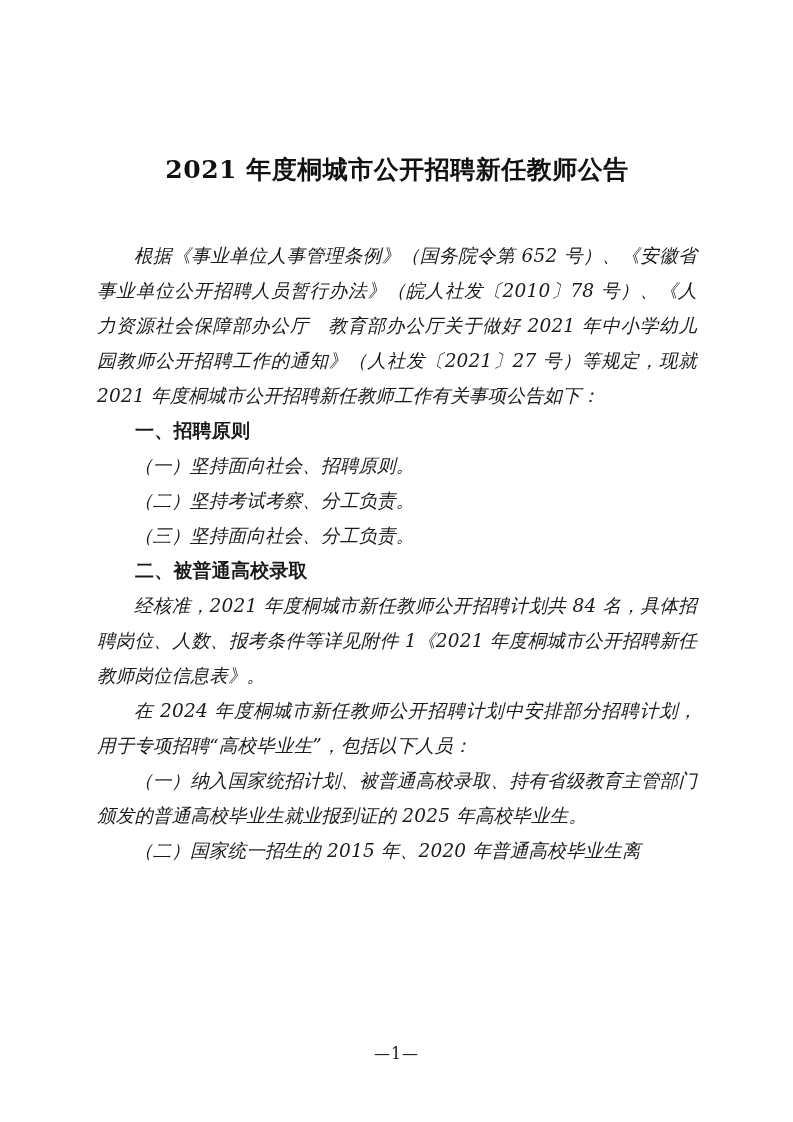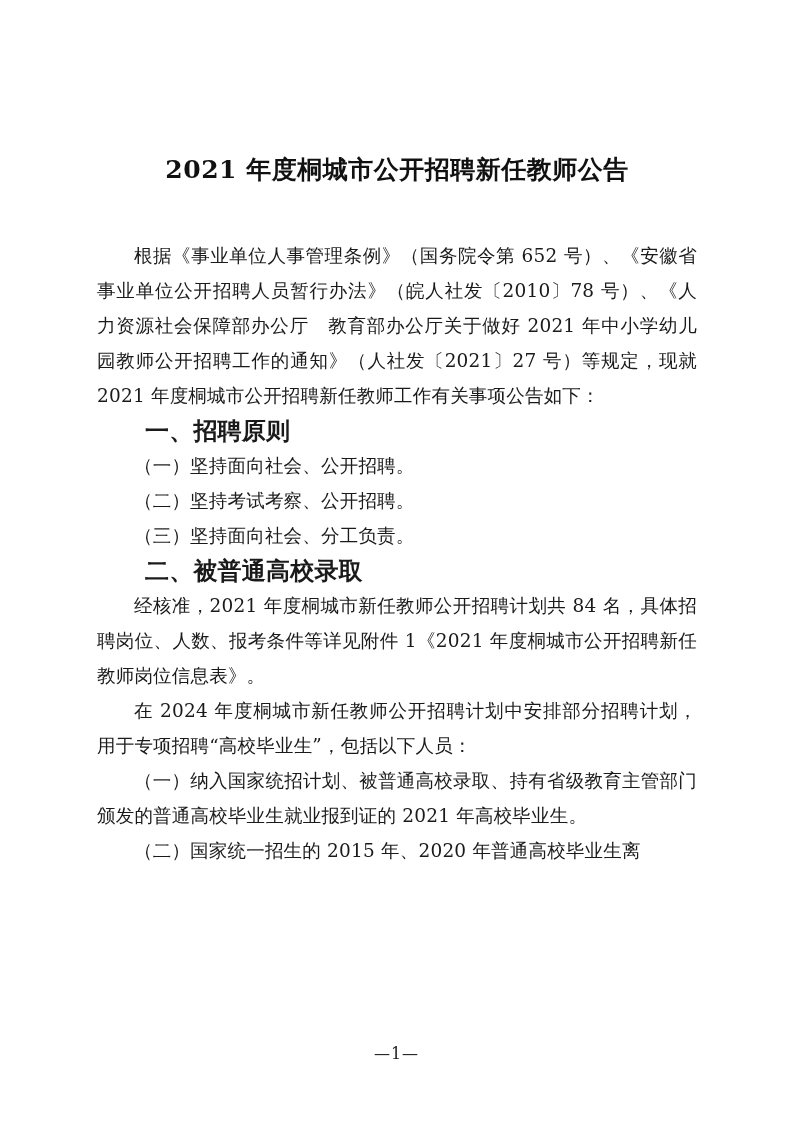--- a/index.html
+++ b/index.html
@@ -39,28 +39,29 @@
     color: #111111;
   }
   .para {
     font-size: 18.5px;
     line-height: 35px;
     text-align: justify;
     text-justify: inter-ideograph;
     margin: 0;
     letter-spacing: 0.2px;
     color: #1a1a1a;
+    font-style: italic;
   }
   .indent2 {
     text-indent: 2em;
   }
   .heading {
     font-weight: bold;
     text-indent: 2em;
-    font-size: 24px;
+    font-size: 19px;
     line-height: 35px;
     margin: 0;
     letter-spacing: 0.2px;
   }
   .footer {
     position: absolute;
     left: 0;
     top: 1012px;
     width: 793px;
     text-align: center;
@@ -75,33 +76,33 @@
 <div class="page">
 
   <div class="content">
 
     <h1 class="doc-title">2021 年度桐城市公开招聘新任教师公告</h1>
 
     <p class="para indent2">根据《事业单位人事管理条例》（国务院令第 652 号）、《安徽省事业单位公开招聘人员暂行办法》（皖人社发〔2010〕78 号）、《人力资源社会保障部办公厅　教育部办公厅关于做好 2021 年中小学幼儿园教师公开招聘工作的通知》（人社发〔2021〕27 号）等规定，现就 2021 年度桐城市公开招聘新任教师工作有关事项公告如下：</p>
 
     <p class="heading">一、招聘原则</p>
 
-    <p class="para indent2">（一）坚持面向社会、公开招聘。</p>
+    <p class="para indent2">（一）坚持面向社会、招聘原则。</p>
 
-    <p class="para indent2">（二）坚持考试考察、公开招聘。</p>
+    <p class="para indent2">（二）坚持考试考察、分工负责。</p>
 
     <p class="para indent2">（三）坚持面向社会、分工负责。</p>
 
     <p class="heading">二、被普通高校录取</p>
 
     <p class="para indent2">经核准，2021 年度桐城市新任教师公开招聘计划共 84 名，具体招聘岗位、人数、报考条件等详见附件 1《2021 年度桐城市公开招聘新任教师岗位信息表》。</p>
 
     <p class="para indent2">在 2024 年度桐城市新任教师公开招聘计划中安排部分招聘计划，用于专项招聘“高校毕业生”，包括以下人员：</p>
 
-    <p class="para indent2">（一）纳入国家统招计划、被普通高校录取、持有省级教育主管部门颁发的普通高校毕业生就业报到证的 2021 年高校毕业生。</p>
+    <p class="para indent2">（一）纳入国家统招计划、被普通高校录取、持有省级教育主管部门颁发的普通高校毕业生就业报到证的 2025 年高校毕业生。</p>
 
     <p class="para indent2">（二）国家统一招生的 2015 年、2020 年普通高校毕业生离</p>
 
   </div>
 
   <div class="footer">—1—</div>
 
 </div>
 
 </body></html>

